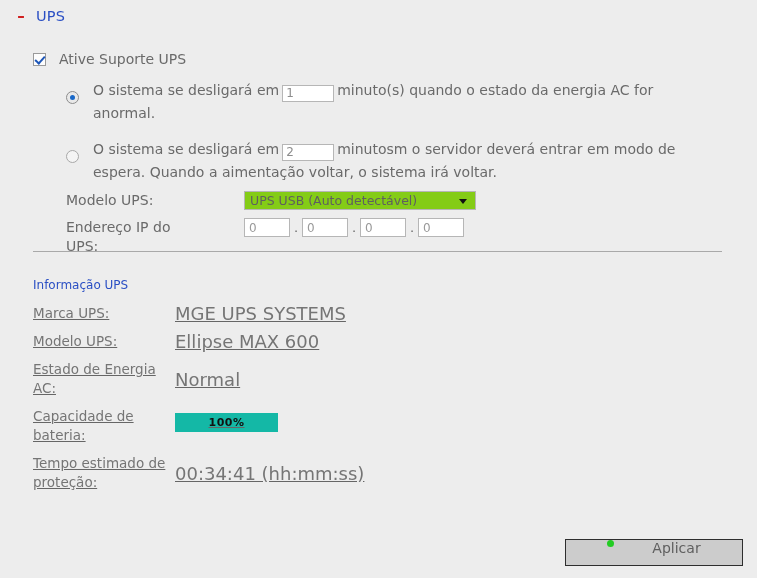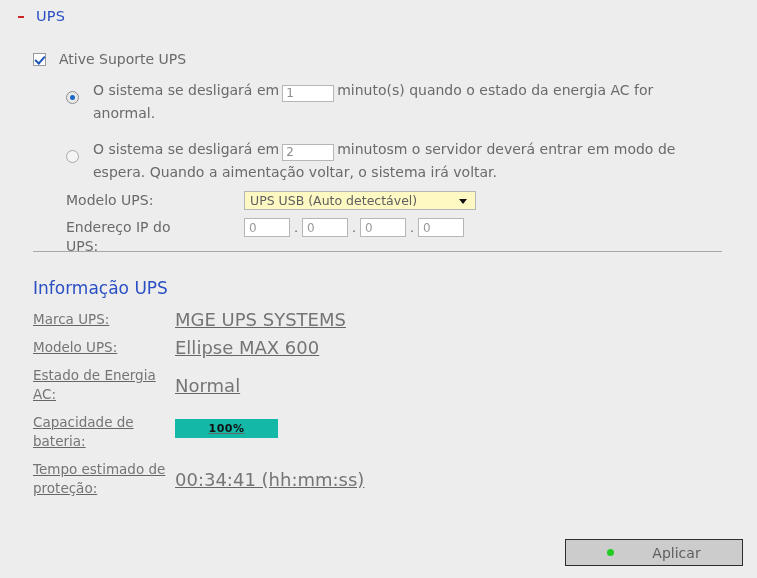--- a/index.html
+++ b/index.html
@@ -161,21 +161,21 @@
     color: #6a6a6a;
     flex: 0 0 auto;
   }
   .field-control { margin-left: 68px; }
 
   .select-box {
     width: 232px;
     height: 19px;
     box-sizing: border-box;
     border: 1px solid #b6b6b6;
-    background: #fef9c3;
+    background: #84cc16;
     display: flex;
     align-items: center;
     font-size: 12.5px;
     color: #5f5f5f;
     padding-left: 5px;
     cursor: pointer;
     position: relative;
   }
   .select-arrow {
     position: absolute;
@@ -220,21 +220,21 @@
 
   
   .info-section {
     position: absolute;
     left: 33px;
     top: 278px;
     width: 700px;
   }
   .info-title {
     color: #2a4fc4;
-    font-size: 17px;
+    font-size: 12px;
     margin-bottom: 12px;
   }
   .info-row {
     display: flex;
     align-items: flex-start;
     margin-bottom: 9px;
     text-decoration: underline;
   }
   .info-label {
     width: 142px;
@@ -272,21 +272,20 @@
   .apply-button {
     position: absolute;
     left: 565px;
     top: 539px;
     width: 178px;
     height: 27px;
     box-sizing: border-box;
     border: 1px solid #2e2e2e;
     background: #cccccc;
     display: flex;
-    align-items: center;
     justify-content: center;
     cursor: pointer;
   }
   .apply-dot {
     width: 7px;
     height: 7px;
     border-radius: 50%;
     background: #22cc22;
     margin-right: 38px;
   }

